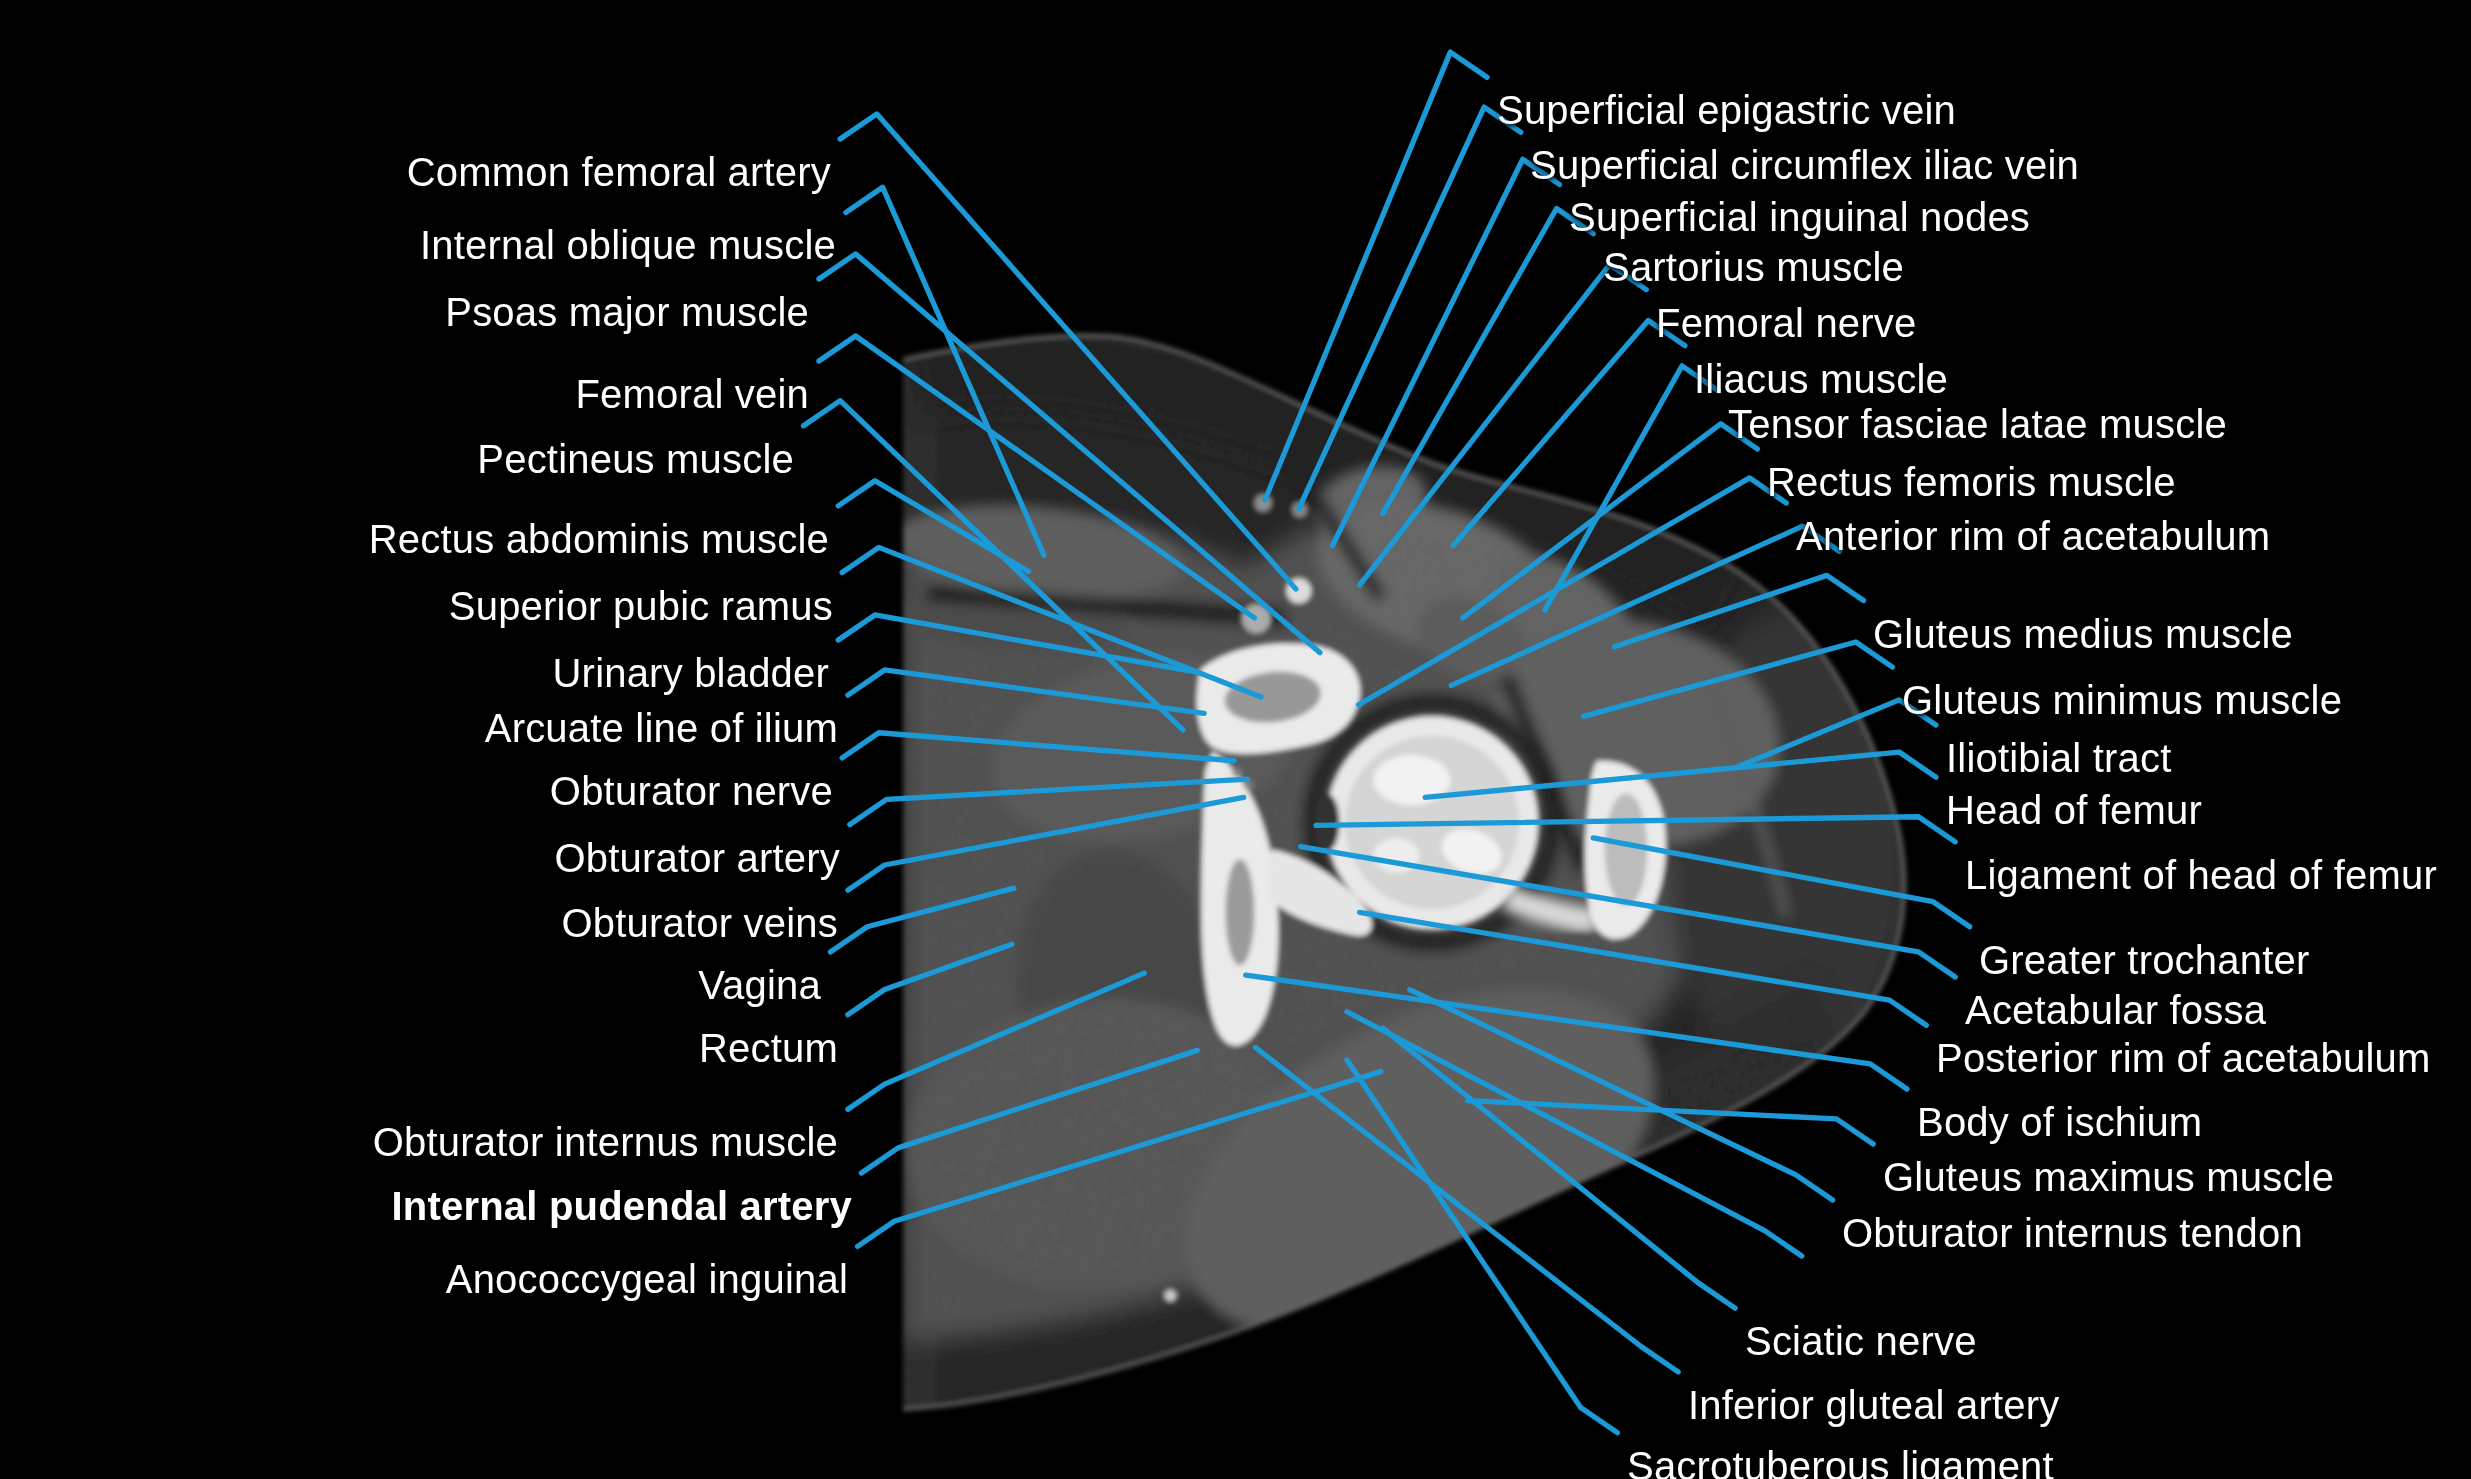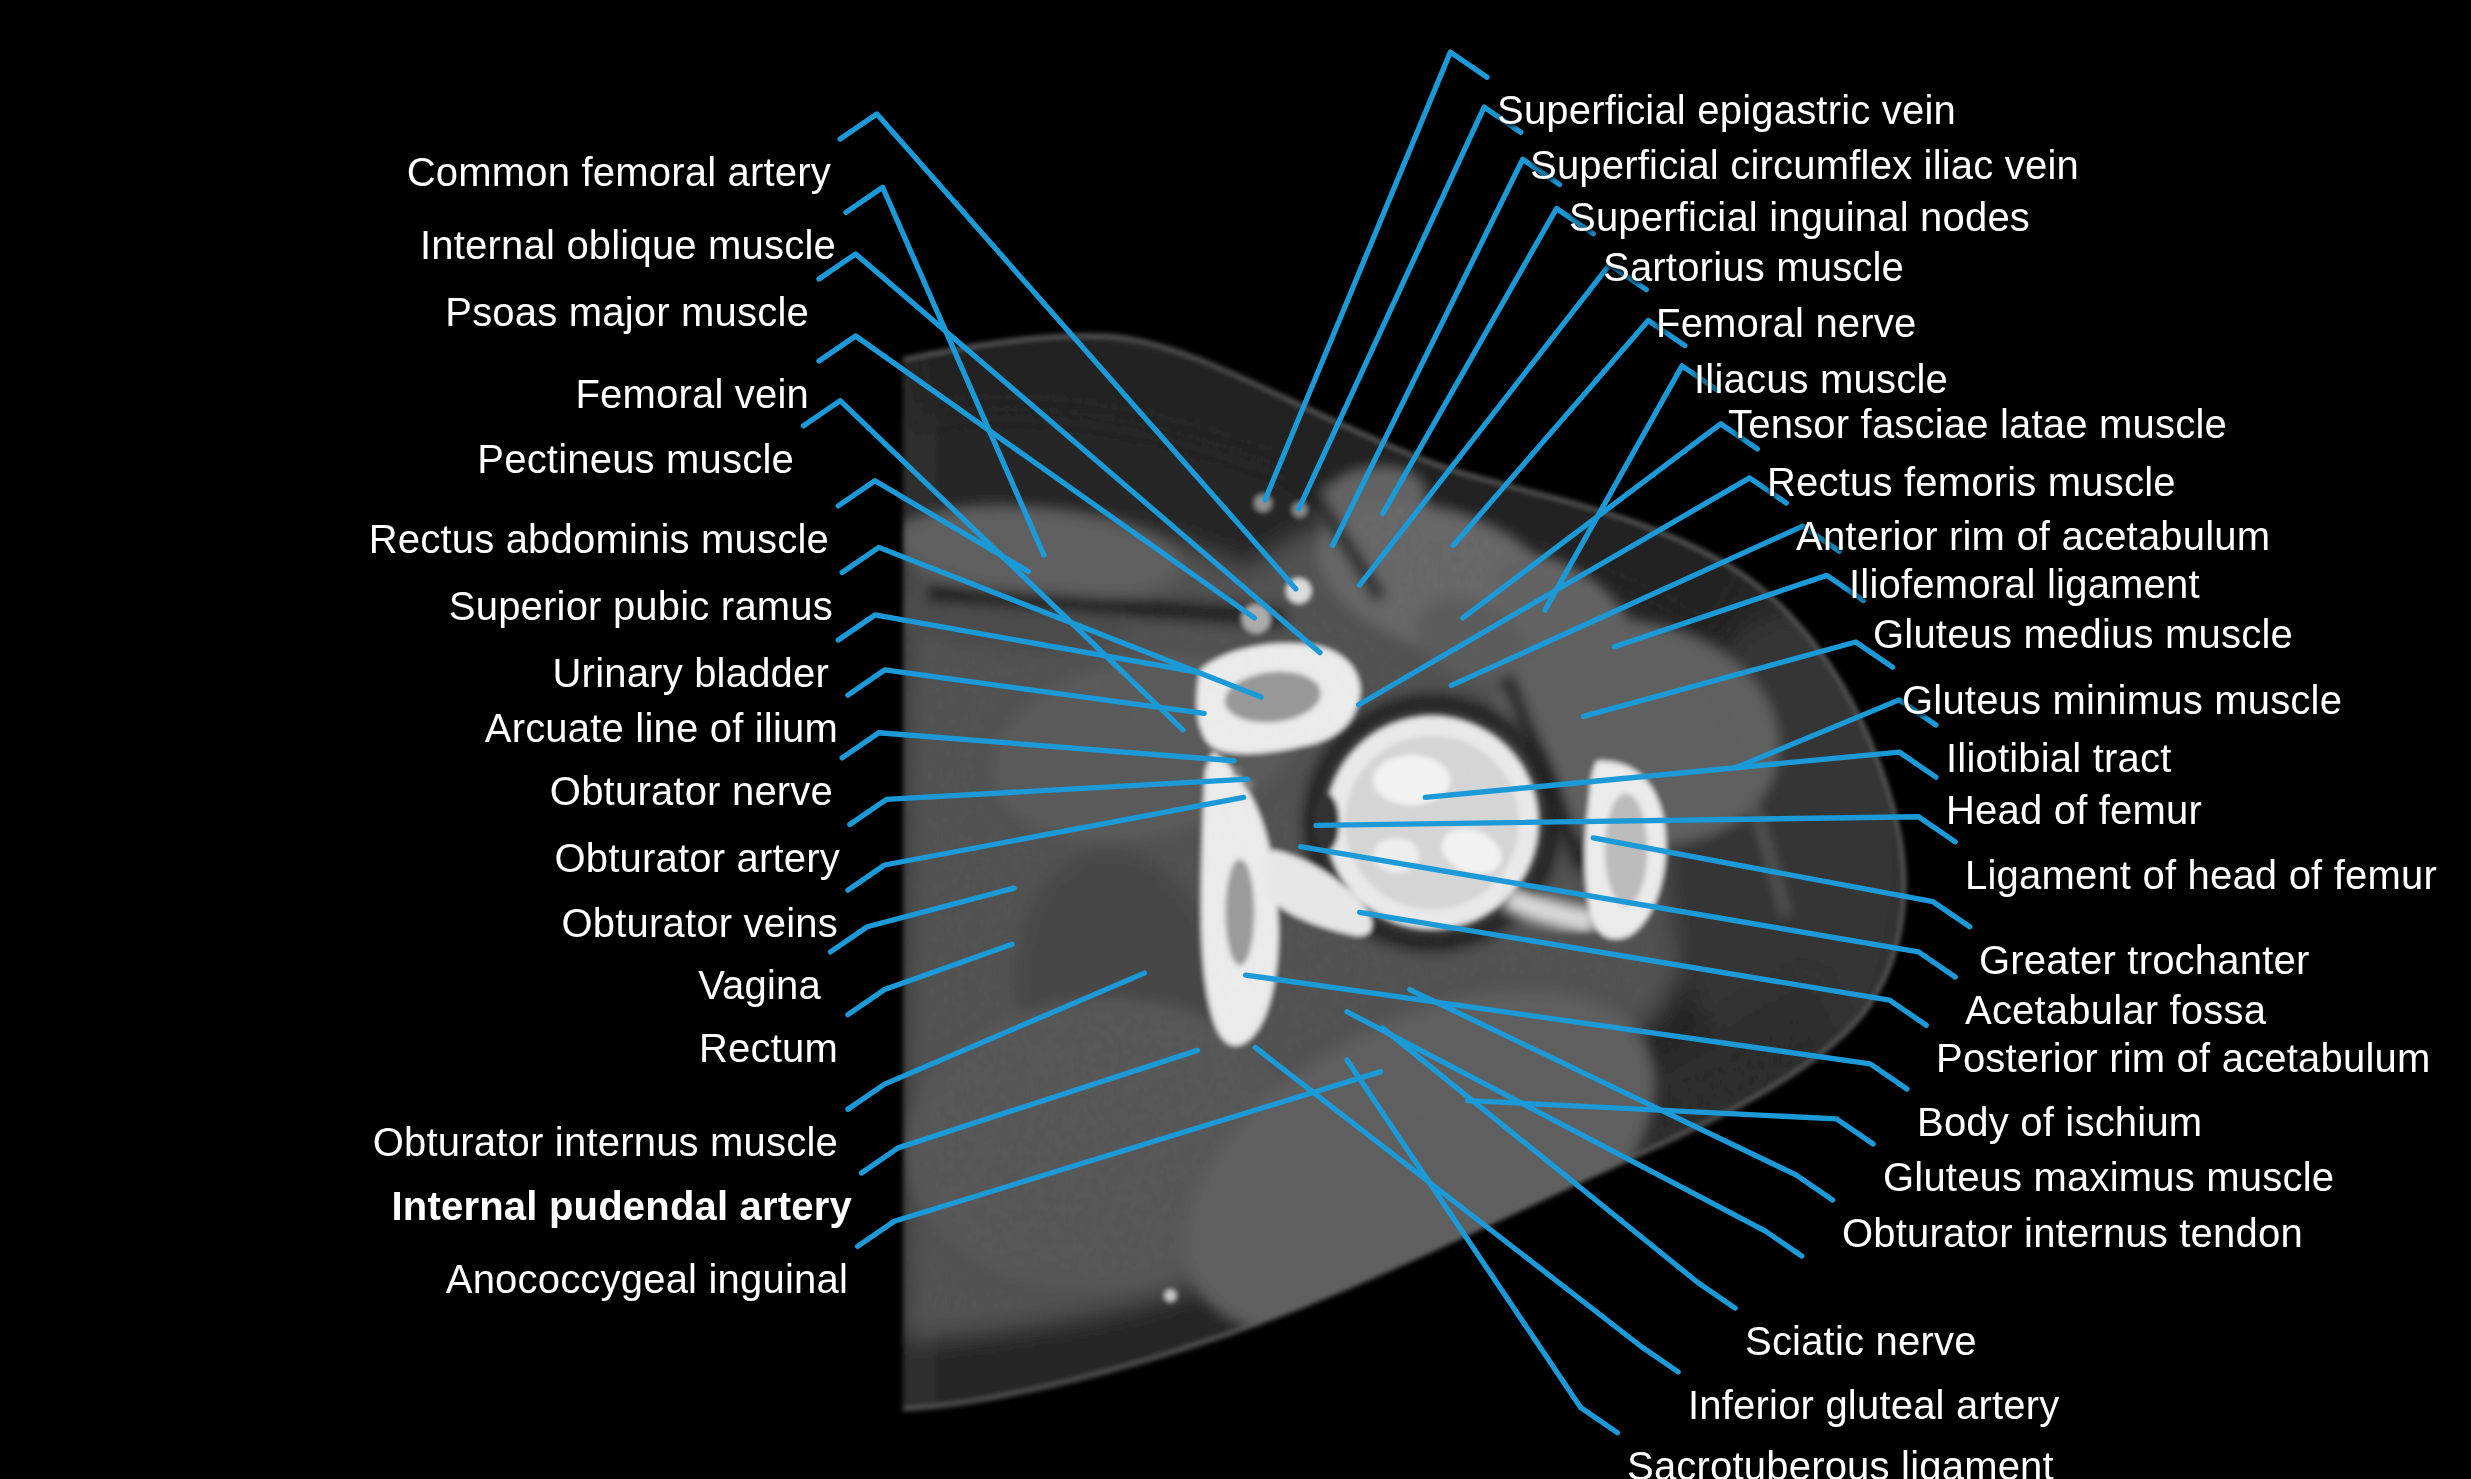--- a/index.html
+++ b/index.html
@@ -168,21 +168,20 @@
       <div class="label left-side" style="top: 1246px; right: 1624px;">Anococcygeal inguinal</div>
       <div class="label right-side" style="top: 77px; left: 1497px;">Superficial epigastric vein</div>
       <div class="label right-side" style="top: 132px; left: 1530px;">Superficial circumflex iliac vein</div>
       <div class="label right-side" style="top: 184px; left: 1569px;">Superficial inguinal nodes</div>
       <div class="label right-side" style="top: 234px; left: 1603px;">Sartorius muscle</div>
       <div class="label right-side" style="top: 290px; left: 1656px;">Femoral nerve</div>
       <div class="label right-side" style="top: 346px; left: 1694px;">Iliacus muscle</div>
       <div class="label right-side" style="top: 391px; left: 1728px;">Tensor fasciae latae muscle</div>
       <div class="label right-side" style="top: 449px; left: 1767px;">Rectus femoris muscle</div>
       <div class="label right-side" style="top: 503px; left: 1796px;">Anterior rim of acetabulum</div>
-      <div class="label right-side" style="top: 551px; left: 1849px;">Iliofemoral ligament</div>
       <div class="label right-side" style="top: 601px; left: 1873px;">Gluteus medius muscle</div>
       <div class="label right-side" style="top: 667px; left: 1902px;">Gluteus minimus muscle</div>
       <div class="label right-side" style="top: 725px; left: 1946px;">Iliotibial tract</div>
       <div class="label right-side" style="top: 777px; left: 1946px;">Head of femur</div>
       <div class="label right-side" style="top: 842px; left: 1965px;">Ligament of head of femur</div>
       <div class="label right-side" style="top: 927px; left: 1979px;">Greater trochanter</div>
       <div class="label right-side" style="top: 977px; left: 1965px;">Acetabular fossa</div>
       <div class="label right-side" style="top: 1025px; left: 1936px;">Posterior rim of acetabulum</div>
       <div class="label right-side" style="top: 1089px; left: 1917px;">Body of ischium</div>
       <div class="label right-side" style="top: 1144px; left: 1883px;">Gluteus maximus muscle</div>

